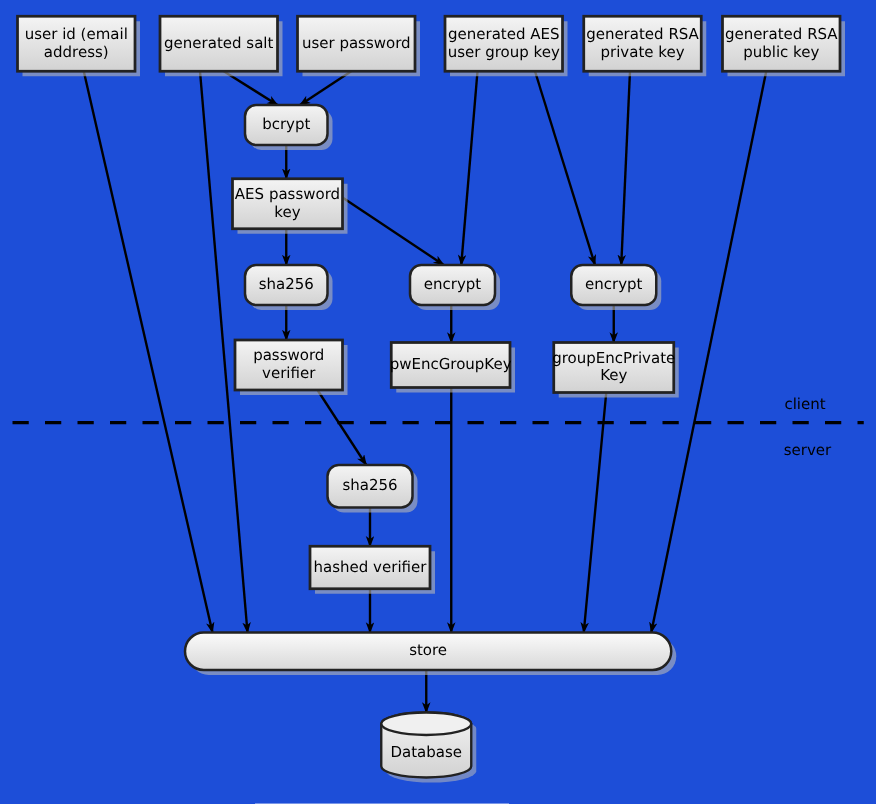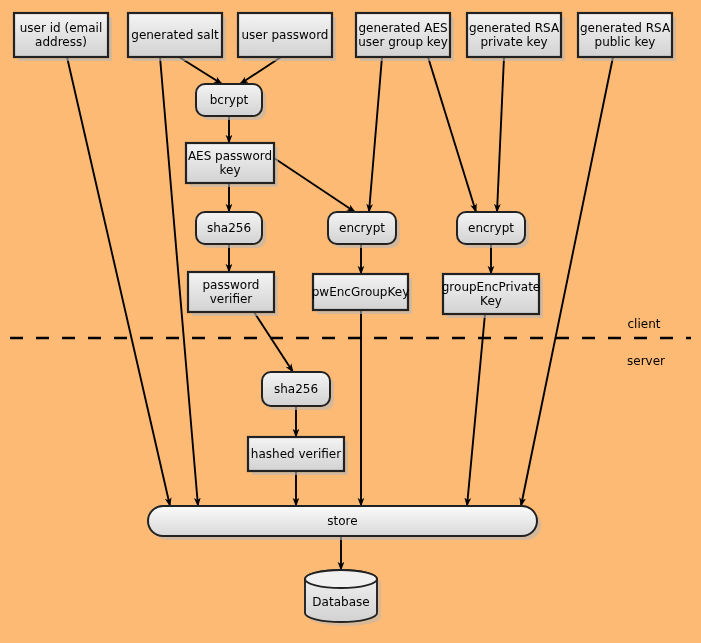--- a/index.html
+++ b/index.html
@@ -7,21 +7,21 @@
     padding: 0;
     background: #ffffff;
   }
   body {
     font-family: "DejaVu Sans", "Liberation Sans", sans-serif;
   }
   #canvas {
     position: relative;
     width: 701px;
     height: 643px;
-    background: #fdba74;
+    background: #1d4ed8;
     overflow: hidden;
   }
   svg { display: block; }
   text {
     font-family: "DejaVu Sans", "Liberation Sans", sans-serif;
     font-size: 12px;
     fill: #000000;
     dominant-baseline: middle;
   }
   .lane-label { font-size: 12px; }

